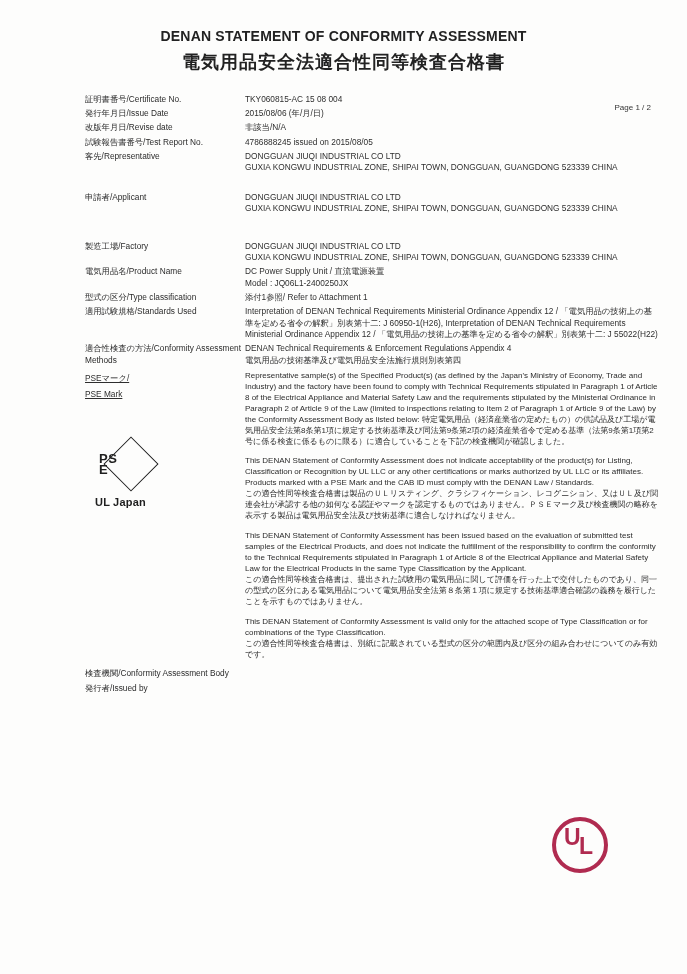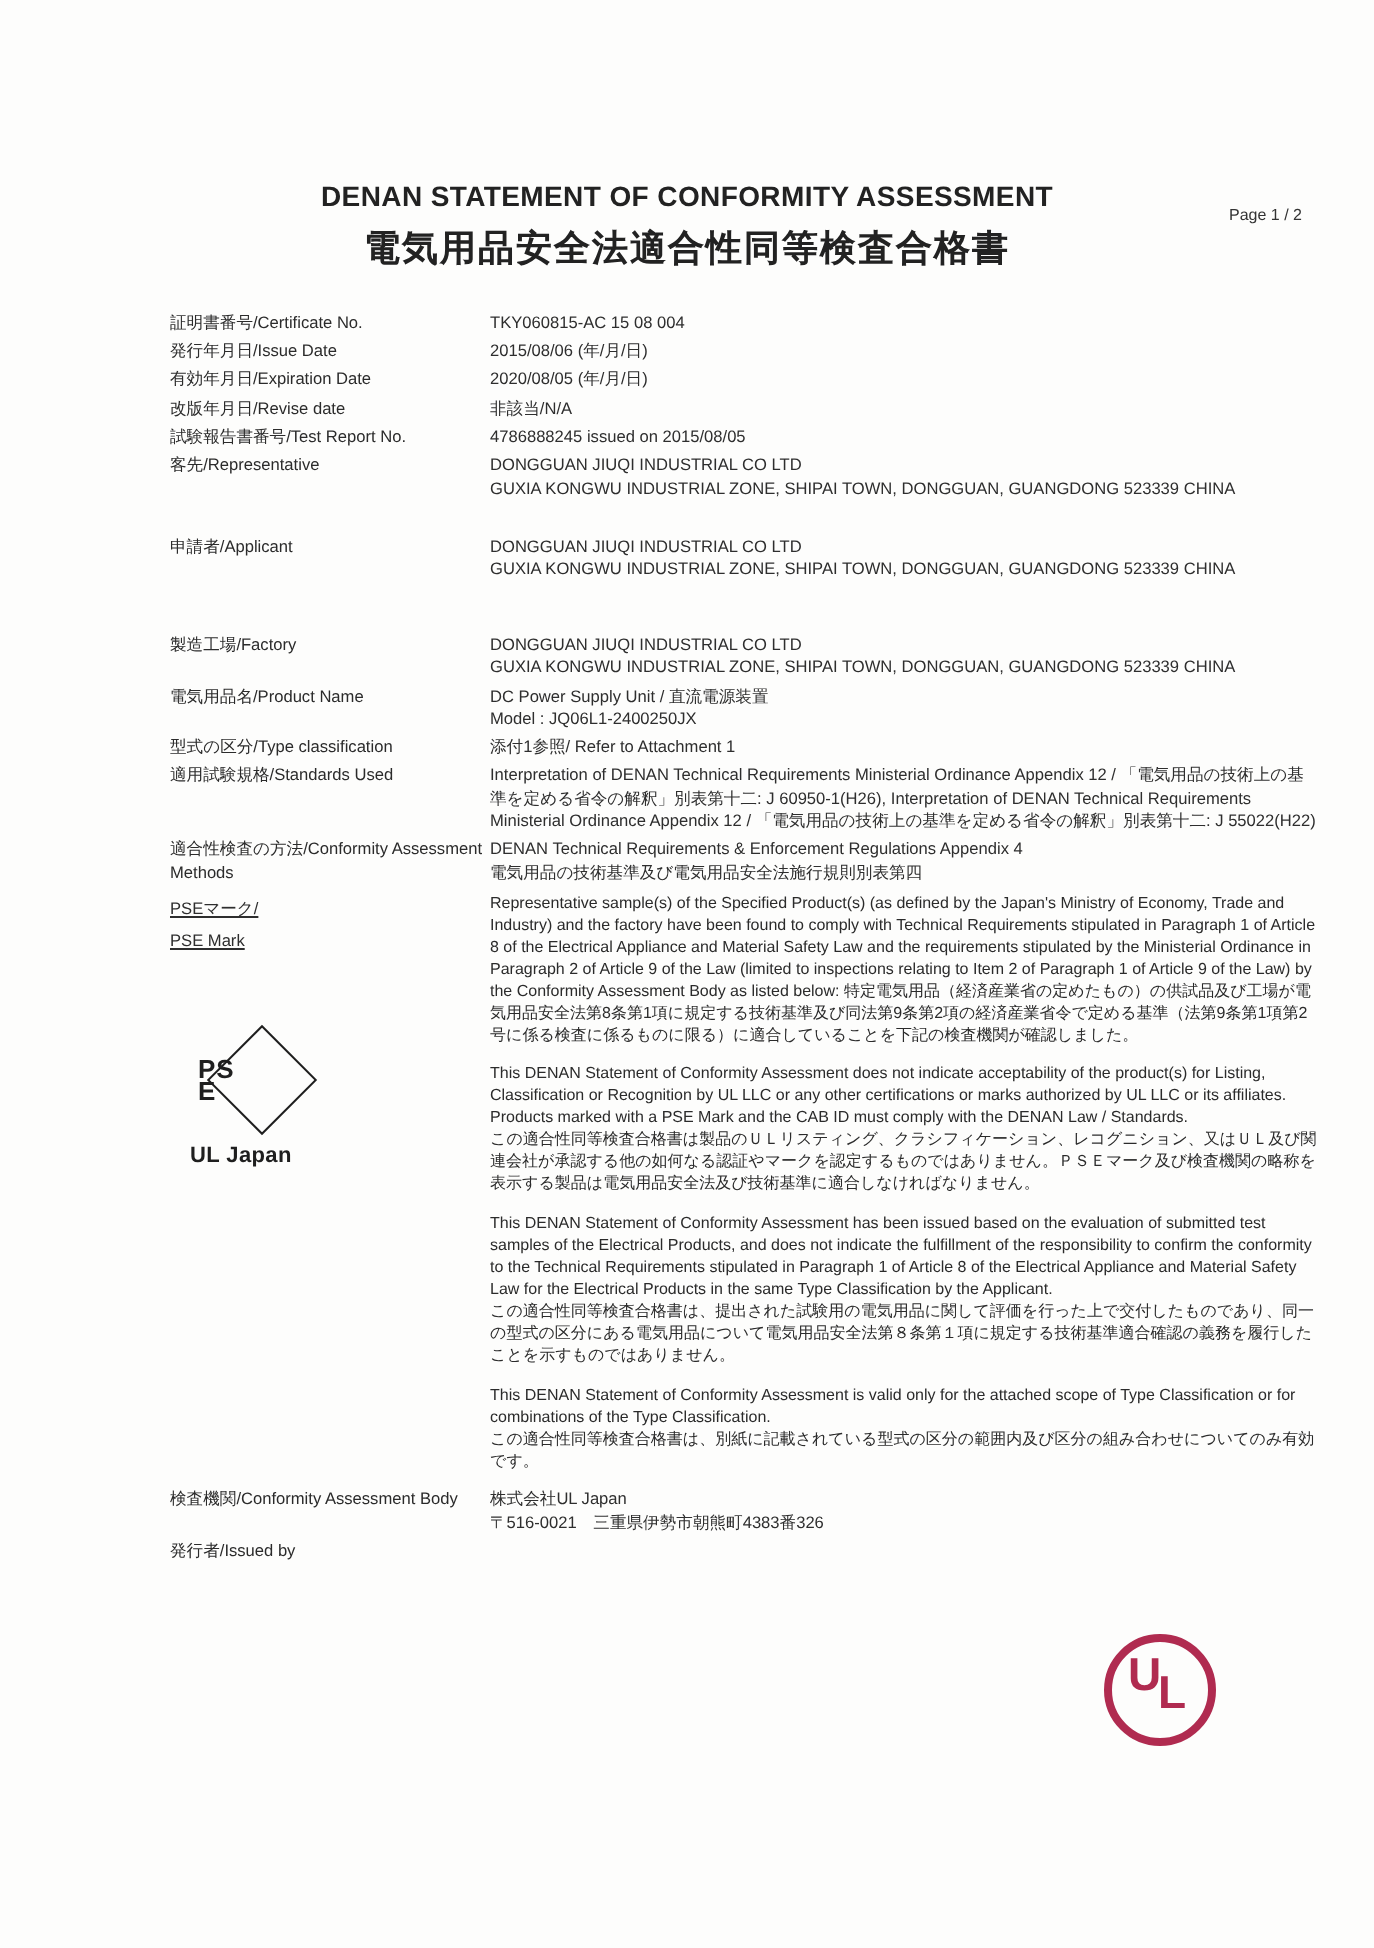--- a/index.html
+++ b/index.html
@@ -1,21 +1,21 @@
 <!DOCTYPE html>
 <html><head>
 <meta charset="utf-8">
 <style>
   html,body{margin:0;padding:0;background:#e8e8e8;}
   .page{
     position:relative;width:687px;height:974px;margin:0 auto;
     background:#fdfdfc;overflow:hidden;color:#2e2e2e;
     font-family:"Liberation Sans","DejaVu Sans",sans-serif;
   }
-  .title{ text-align:center;padding-top:90px;font-size:14px;font-weight:bold;letter-spacing:.2px;color:#222;}
+  .title{ text-align:center;padding-top:28px;font-size:14px;font-weight:bold;letter-spacing:.2px;color:#222;}
   .subtitle{ text-align:center;font-size:18px;font-weight:bold;margin-top:6px;letter-spacing:1px;color:#222;}
   .page-num{ position:absolute;top:103px;right:36px;font-size:8px;color:#333;}
   .content{ margin:20px 27px 0 85px; }
   .frow{ display:grid;grid-template-columns:160px 1fr;font-size:8.3px;line-height:11.4px;margin-bottom:2.8px;}
   .frow .label{ color:#2b2b2b;}
   .value, .label{ white-space:pre-line;}
   .mt3{margin-top:3px;} .mt18{margin-top:18px;} .mt26{margin-top:26px;}
   .para{ margin-left:160px;font-size:8px;line-height:11px;white-space:pre-line;margin-top:4px;color:#2b2b2b;}
   .pse-section{ position:relative;margin-top:4px;}
   .pse-left{ position:absolute;left:0;top:0;width:160px;}
@@ -54,24 +54,20 @@
 
   <div class="content">
 
     <div class="frow">
       <div class="label">証明書番号/Certificate No.</div>
       <div class="value">TKY060815-AC 15 08 004</div>
     </div>
     <div class="frow">
       <div class="label">発行年月日/Issue Date</div>
       <div class="value">2015/08/06 (年/月/日)</div>
-    </div>
-    <div class="frow">
-      <div class="label">有効年月日/Expiration Date</div>
-      <div class="value">2020/08/05 (年/月/日)</div>
     </div>
     <div class="frow">
       <div class="label">改版年月日/Revise date</div>
       <div class="value">非該当/N/A</div>
     </div>
     <div class="frow mt3">
       <div class="label">試験報告書番号/Test Report No.</div>
       <div class="value">4786888245 issued on 2015/08/05</div>
     </div>
     <div class="frow">
@@ -127,22 +123,20 @@
     <div class="para" style="margin-top:8px">This DENAN Statement of Conformity Assessment does not indicate acceptability of the product(s) for Listing, Classification or Recognition by UL LLC or any other certifications or marks authorized by UL LLC or its affiliates. Products marked with a PSE Mark and the CAB ID must comply with the DENAN Law / Standards.
 この適合性同等検査合格書は製品のＵＬリスティング、クラシフィケーション、レコグニション、又はＵＬ及び関連会社が承認する他の如何なる認証やマークを認定するものではありません。ＰＳＥマーク及び検査機関の略称を表示する製品は電気用品安全法及び技術基準に適合しなければなりません。</div>
     <div class="para" style="margin-top:9px">This DENAN Statement of Conformity Assessment has been issued based on the evaluation of submitted test samples of the Electrical Products, and does not indicate the fulfillment of the responsibility to confirm the conformity to the Technical Requirements stipulated in Paragraph 1 of Article 8 of the Electrical Appliance and Material Safety Law for the Electrical Products in the same Type Classification by the Applicant.
 この適合性同等検査合格書は、提出された試験用の電気用品に関して評価を行った上で交付したものであり、同一の型式の区分にある電気用品について電気用品安全法第８条第１項に規定する技術基準適合確認の義務を履行したことを示すものではありません。</div>
     <div class="para" style="margin-top:9px">This DENAN Statement of Conformity Assessment is valid only for the attached scope of Type Classification or for combinations of the Type Classification.
 この適合性同等検査合格書は、別紙に記載されている型式の区分の範囲内及び区分の組み合わせについてのみ有効です。</div>
 
     <div class="footer-rows">
       <div class="frow">
         <div class="label">検査機関/Conformity Assessment Body</div>
-        <div class="value">株式会社UL Japan
-〒516-0021　三重県伊勢市朝熊町4383番326</div>
       </div>
       <div class="frow mt3">
         <div class="label">発行者/Issued by</div>
       </div>
     </div>
 
   </div>
 
   <div class="ul-logo">
     <span class="ul-u">U</span>

